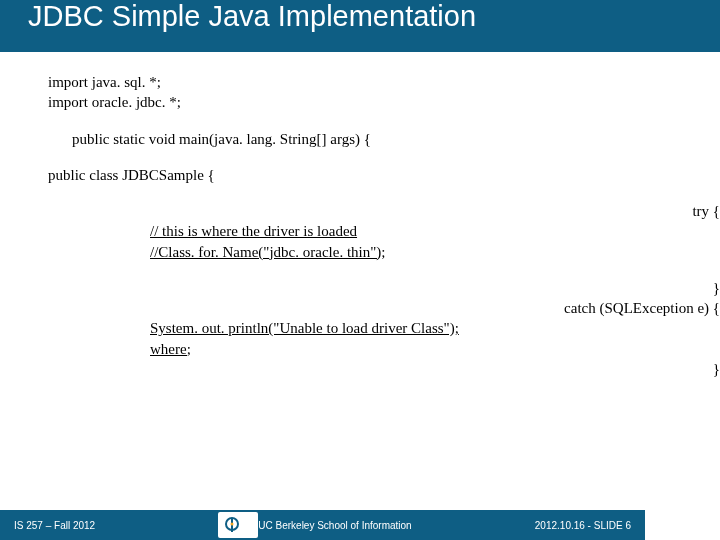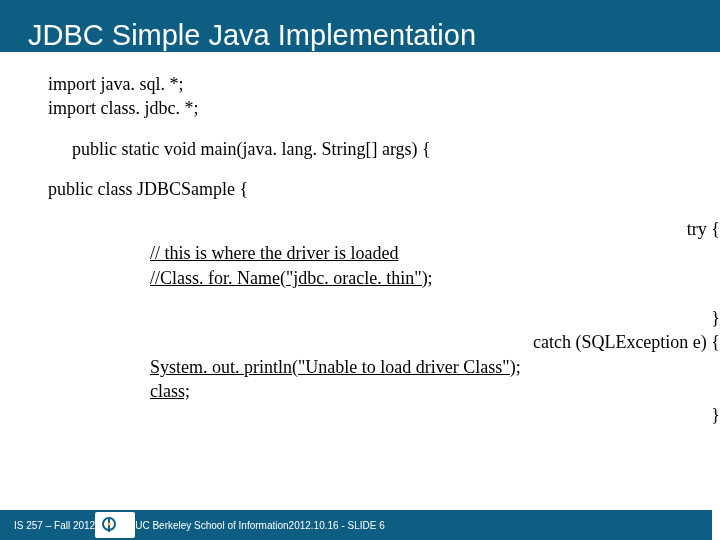--- a/index.html
+++ b/index.html
@@ -8,49 +8,50 @@
     height: 540px;
     background: #fff;
     font-family: Arial, Helvetica, sans-serif;
     overflow: hidden;
     position: relative;
   }
   .title-bar {
     background: #0e5e84;
     height: 52px;
     display: flex;
-    align-items: flex-end;
+    align-items: flex-start;
     padding-left: 28px;
   }
   .title-bar h1 {
     color: #fff;
     font-size: 29px;
     font-weight: 400;
     font-family: Arial, sans-serif;
   }
   .slide-body {
     padding: 20px 0 0 48px;
     font-family: "Times New Roman", Times, serif;
-    font-size: 18px;
+    font-size: 15px;
     color: #000;
     line-height: 1.35;
   }
   .block { margin-bottom: 16px; }
   .indent-1 { padding-left: 24px; }
   .indent-2 { padding-left: 70px; text-align: right; }
   .indent-3 { padding-left: 102px; text-decoration: underline; }
   .footer {
     position: absolute;
     bottom: 0;
     left: 0;
-    width: 712px;
+    width: 645px;
     height: 30px;
     background: #0e5e84;
     display: flex;
     align-items: center;
+    justify-content: space-between;
     padding: 0 14px;
     color: #fff;
     font-size: 10px;
     font-family: Arial, sans-serif;
   }
   .footer-center {
     display: flex;
     align-items: center;
     gap: 0;
     font-size: 10px;
@@ -70,42 +71,42 @@
 </head>
 <body>
 
 <div class="title-bar">
   <h1>JDBC Simple Java Implementation</h1>
 </div>
 
 <div class="slide-body">
   <div class="block">
     <div>import java. sql. *;</div>
-    <div>import class. jdbc. *;</div>
+    <div>import oracle. jdbc. *;</div>
   </div>
 
   <div class="block indent-1">
     <div>public static void main(java. lang. String[] args) {</div>
   </div>
 
   <div class="block">
     <div>public class JDBCSample {</div>
   </div>
 
   <div class="block">
     <div class="indent-2">try {</div>
     <div class="indent-3">// this is where the driver is loaded</div>
     <div class="indent-3">//Class. for. Name("jdbc. oracle. thin");</div>
   </div>
 
   <div class="block">
     <div class="indent-2">}</div>
     <div class="indent-2">catch (SQLException e) {</div>
     <div class="indent-3">System. out. println("Unable to load driver Class");</div>
-    <div class="indent-3">class;</div>
+    <div class="indent-3">where;</div>
     <div class="indent-2">}</div>
   </div>
 </div>
 
 <div class="footer">
   <div>IS 257 – Fall 2012</div>
   <div class="footer-center">
     <div class="footer-logo">
       <svg width="32" height="22" viewBox="0 0 32 22">
         <circle cx="10" cy="10" r="6" fill="none" stroke="#0e5e84" stroke-width="2"></circle>

